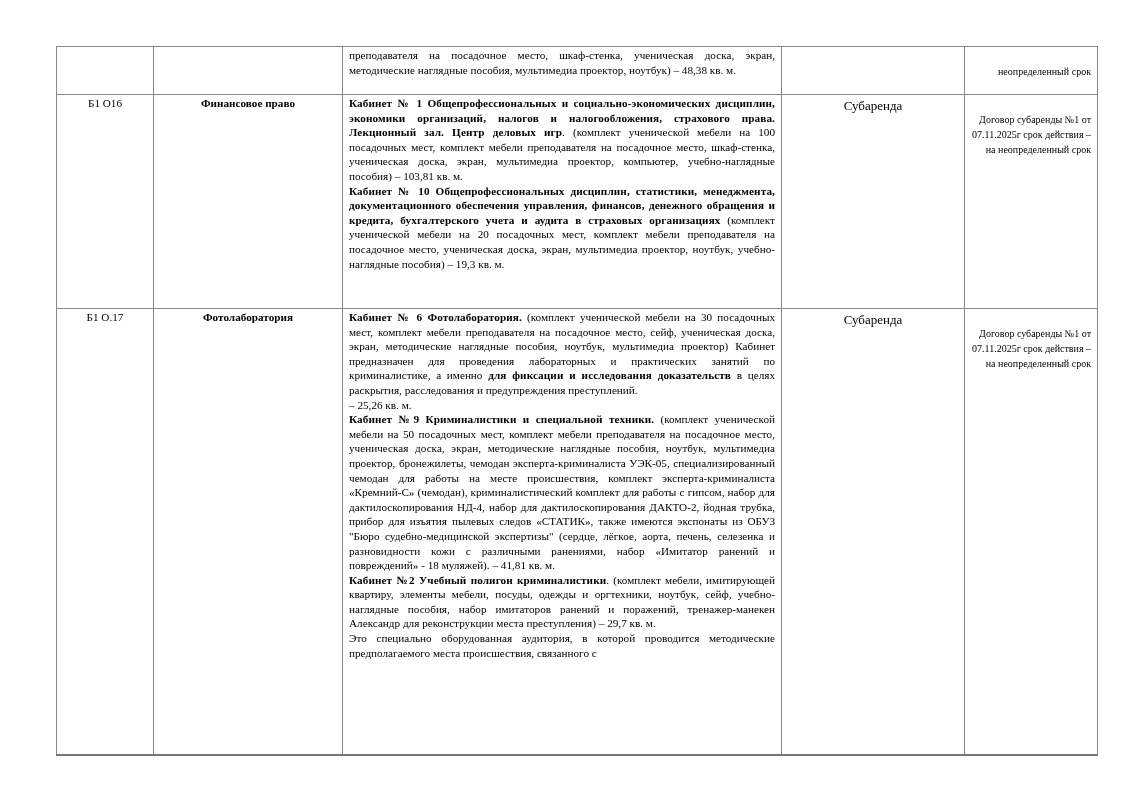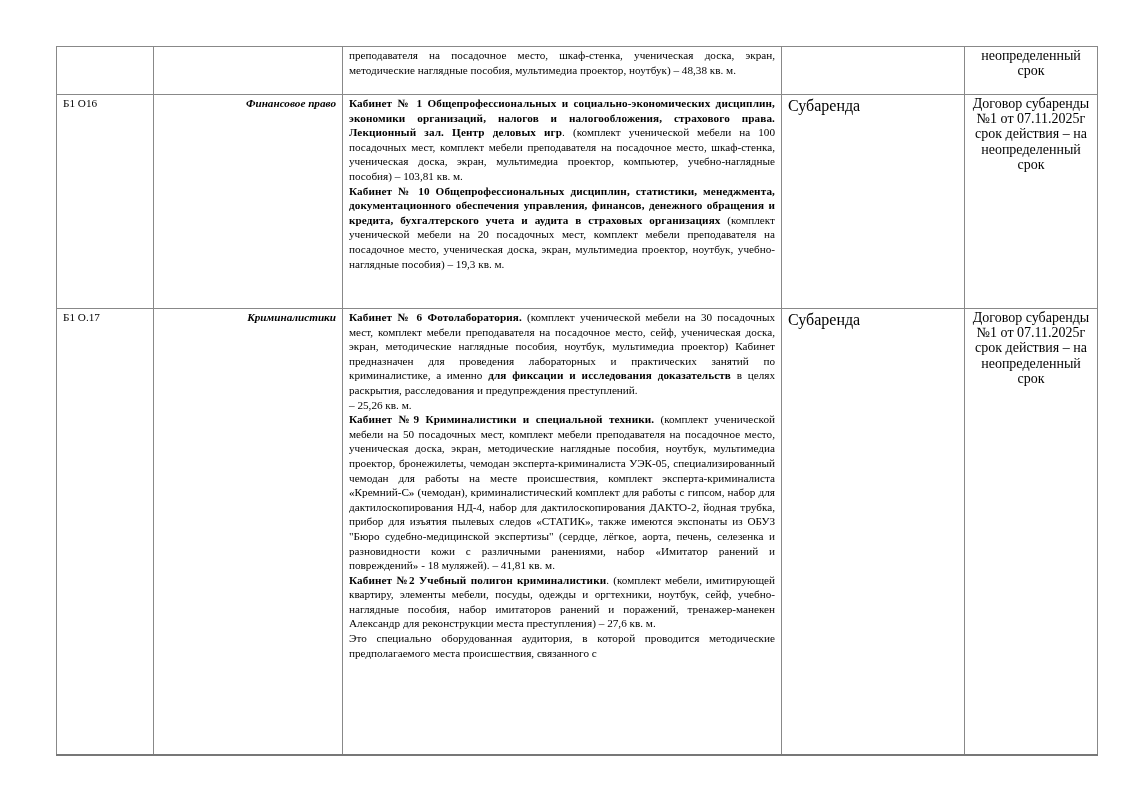--- a/index.html
+++ b/index.html
@@ -4,27 +4,27 @@
 <style>
   html, body { margin: 0; padding: 0; background: #ffffff; }
   body { width: 1123px; height: 794px; overflow: hidden; position: relative;
          font-family: "Liberation Serif", "DejaVu Serif", serif; color: #000; }
   .page { position: absolute; left: 56px; top: 46px; width: 1041px; }
   table { border-collapse: collapse; width: 1041px; table-layout: fixed; }
   td { border: 1px solid #888; vertical-align: top; padding: 0 6px 0 6px; font-size: 11.2px; line-height: 14.6px; }
   table { border-top: 1.5px solid #222; border-bottom: 2px solid #777; }
   col.c1 { width: 97px; } col.c2 { width: 189px; } col.c3 { width: 439px; }
   col.c4 { width: 183px; } col.c5 { width: 133px; }
-  .code { text-align: left; padding-top: 1px; }
-  .subject { text-align: right; font-weight: bold; padding-top: 1px; font-style: italic; }
+  .code { text-align: center; padding-top: 1px; }
+  .subject { text-align: center; font-weight: bold; padding-top: 1px; }
   .desc { text-align: justify; padding-top: 1px; }
   .desc p { margin: 0; text-align: justify; }
   .desc b { font-weight: bold; letter-spacing: 0.1px; }
-  .basis { text-align: left; font-size: 16px; line-height: 17px; padding-top: 2px; }
-  .doc { text-align: center; padding-top: 1px; font-size: 14px; line-height: 15.2px; }
+  .basis { text-align: center; font-size: 13px; line-height: 17px; padding-top: 2px; }
+  .doc { text-align: right; padding-top: 17px; font-size: 10px; line-height: 15.2px; }
 </style>
 </head>
 <body>
 
 <div class="page">
   <table>
     <colgroup>
         <col class="c1">
         <col class="c2">
         <col class="c3">
@@ -49,26 +49,26 @@
       <td class="desc">
         <p><b>Кабинет № 1  Общепрофессиональных и социально-экономических дисциплин, экономики организаций, налогов и налогообложения, страхового права. Лекционный зал. Центр деловых игр</b><span>. (комплект ученической мебели на 100 посадочных мест, комплект мебели преподавателя на посадочное место, шкаф-стенка, ученическая доска, экран, мультимедиа проектор,  компьютер, учебно-наглядные пособия) – 103,81 кв. м.</span></p>
         <p><b>Кабинет № 10 Общепрофессиональных дисциплин, статистики, менеджмента, документационного обеспечения управления, финансов, денежного обращения и кредита, бухгалтерского учета и аудита в страховых организациях</b><span> (комплект ученической мебели на 20 посадочных мест, комплект мебели преподавателя на посадочное место, ученическая доска, экран, мультимедиа проектор,  ноутбук, учебно-наглядные пособия) – 19,3 кв. м.</span></p>
       </td>
       <td class="basis">Субаренда</td>
       <td class="doc">Договор субаренды №1 от 07.11.2025г срок действия – на неопределенный срок</td>
     </tr>
 
     <tr style="height:446px;">
       <td class="code">Б1 О.17</td>
-      <td class="subject">Криминалистики</td>
+      <td class="subject">Фотолаборатория</td>
       <td class="desc">
         <p><b>Кабинет № 6 Фотолаборатория.</b><span> (комплект ученической мебели на 30 посадочных мест, комплект мебели преподавателя на посадочное место, сейф, ученическая доска, экран, методические наглядные пособия, ноутбук, мультимедиа проектор) Кабинет предназначен для проведения лабораторных и практических занятий по криминалистике, а именно </span><b>для фиксации и исследования доказательств</b><span> в целях раскрытия, расследования и предупреждения преступлений.</span></p>
         <p> – 25,26 кв. м.</p>
         <p><b>Кабинет №9 Криминалистики и специальной техники.</b><span> (комплект ученической мебели на 50 посадочных мест, комплект мебели преподавателя на посадочное место, ученическая доска, экран, методические наглядные пособия, ноутбук, мультимедиа проектор, бронежилеты, чемодан эксперта-криминалиста УЭК-05, специализированный чемодан для работы на месте происшествия, комплект эксперта-криминалиста «Кремний-С» (чемодан), криминалистический комплект для работы с гипсом, набор для дактилоскопирования НД-4, набор для дактилоскопирования ДАКТО-2, йодная трубка, прибор для изъятия пылевых следов «СТАТИК», также имеются экспонаты из ОБУЗ "Бюро судебно-медицинской экспертизы" (сердце, лёгкое, аорта, печень, селезенка и разновидности кожи с различными ранениями, набор «Имитатор ранений и повреждений» - 18 муляжей). – 41,81 кв. м.</span></p>
-        <p><b>Кабинет №2 Учебный полигон криминалистики</b><span>. (комплект мебели, имитирующей квартиру, элементы мебели, посуды, одежды и оргтехники, ноутбук, сейф, учебно-наглядные пособия, набор имитаторов ранений и поражений, тренажер-манекен Александр для реконструкции места преступления) – 27,6 кв. м.</span></p>
+        <p><b>Кабинет №2 Учебный полигон криминалистики</b><span>. (комплект мебели, имитирующей квартиру, элементы мебели, посуды, одежды и оргтехники, ноутбук, сейф, учебно-наглядные пособия, набор имитаторов ранений и поражений, тренажер-манекен Александр для реконструкции места преступления) – 29,7 кв. м.</span></p>
         <p><span>Это специально оборудованная аудитория, в которой проводится методические предполагаемого места происшествия, связанного с</span></p>
       </td>
       <td class="basis">Субаренда</td>
       <td class="doc">Договор субаренды №1 от 07.11.2025г срок действия – на неопределенный срок</td>
     </tr>
   </tbody>
     </table>
 </div>
 
 </body></html>

